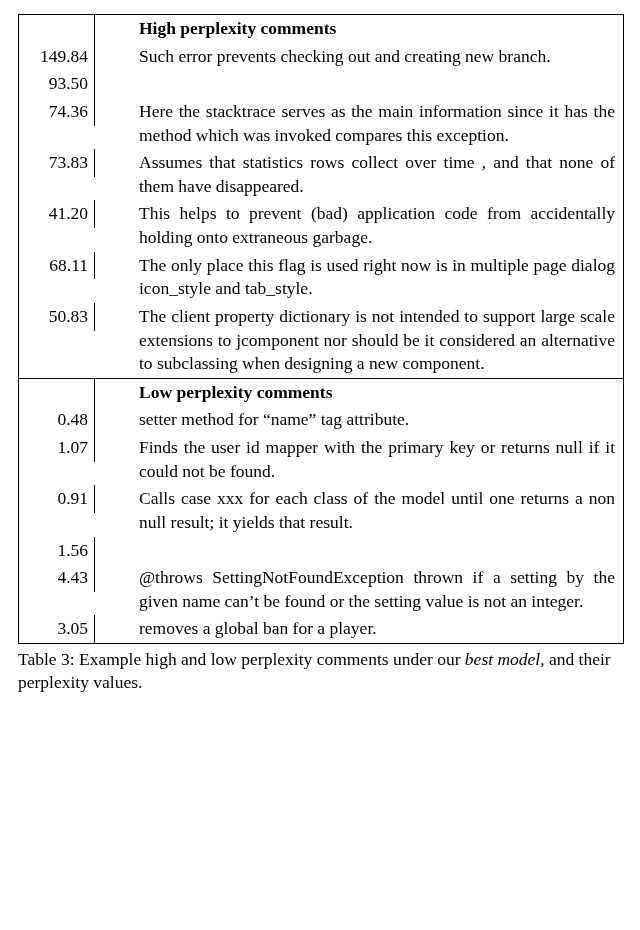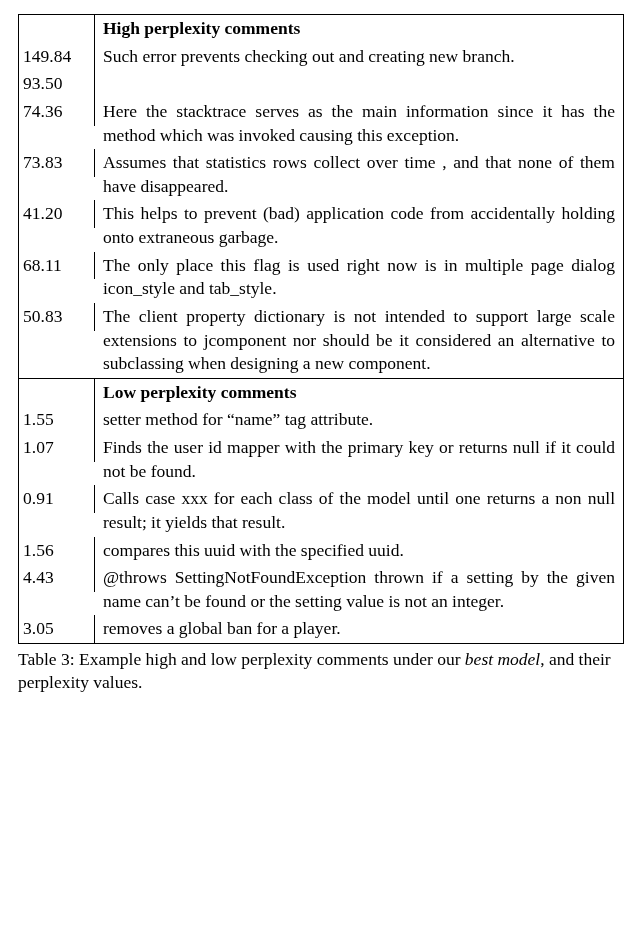--- a/index.html
+++ b/index.html
@@ -22,31 +22,32 @@
     border-bottom: none;
   }
   .row {
     display: flex;
     align-items: flex-start;
   }
   .num-col {
     width: 76px;
     flex: 0 0 76px;
     border-right: 1.5px solid #000;
-    text-align: left;
+    text-align: right;
     padding: 2px 6px 2px 4px;
     box-sizing: border-box;
   }
   .text-col {
     flex: 1;
     padding: 2px 8px 2px 8px;
     text-align: justify;
     text-justify: inter-word;
     box-sizing: border-box;
     hyphens: auto;
+    margin-left: 36px;
     -webkit-hyphens: auto;
   }
   .header-row .text-col {
     font-weight: bold;
     text-align: left;
   }
   .header-row .num-col {
     min-height: 1.35em;
   }
   .caption {
@@ -71,21 +72,21 @@
       </div>
       <div class="row">
         <div class="num-col">149.84</div>
         <div class="text-col" lang="en">Such error prevents checking out and creating new branch.</div>
       </div>
       <div class="row">
         <div class="num-col">93.50</div>
       </div>
       <div class="row">
         <div class="num-col">74.36</div>
-        <div class="text-col" lang="en">Here the stacktrace serves as the main information since it has the method which was invoked causing this exception.</div>
+        <div class="text-col" lang="en">Here the stacktrace serves as the main information since it has the method which was invoked compares this exception.</div>
       </div>
       <div class="row">
         <div class="num-col">73.83</div>
         <div class="text-col" lang="en">Assumes that statistics rows collect over time , and that none of them have disappeared.</div>
       </div>
       <div class="row">
         <div class="num-col">41.20</div>
         <div class="text-col" lang="en">This helps to prevent (bad) application code from accidentally holding onto extraneous garbage.</div>
       </div>
       <div class="row">
@@ -96,34 +97,33 @@
         <div class="num-col">50.83</div>
         <div class="text-col" lang="en">The client property dictionary is not intended to support large scale extensions to jcomponent nor should be it considered an alternative to subclassing when designing a new component.</div>
       </div>
     </div>
     <div class="section">
       <div class="row header-row">
         <div class="num-col">&nbsp;</div>
         <div class="text-col">Low perplexity comments</div>
       </div>
       <div class="row">
-        <div class="num-col">1.55</div>
+        <div class="num-col">0.48</div>
         <div class="text-col" lang="en">setter method for “name” tag attribute.</div>
       </div>
       <div class="row">
         <div class="num-col">1.07</div>
         <div class="text-col" lang="en">Finds the user id mapper with the primary key or returns null if it could not be found.</div>
       </div>
       <div class="row">
         <div class="num-col">0.91</div>
         <div class="text-col" lang="en">Calls case xxx for each class of the model until one returns a non null result; it yields that result.</div>
       </div>
       <div class="row">
         <div class="num-col">1.56</div>
-        <div class="text-col" lang="en">compares this uuid with the specified uuid.</div>
       </div>
       <div class="row">
         <div class="num-col">4.43</div>
         <div class="text-col" lang="en">@throws SettingNotFoundException thrown if a setting by the given name can’t be found or the setting value is not an integer.</div>
       </div>
       <div class="row">
         <div class="num-col">3.05</div>
         <div class="text-col" lang="en">removes a global ban for a player.</div>
       </div>
     </div>

